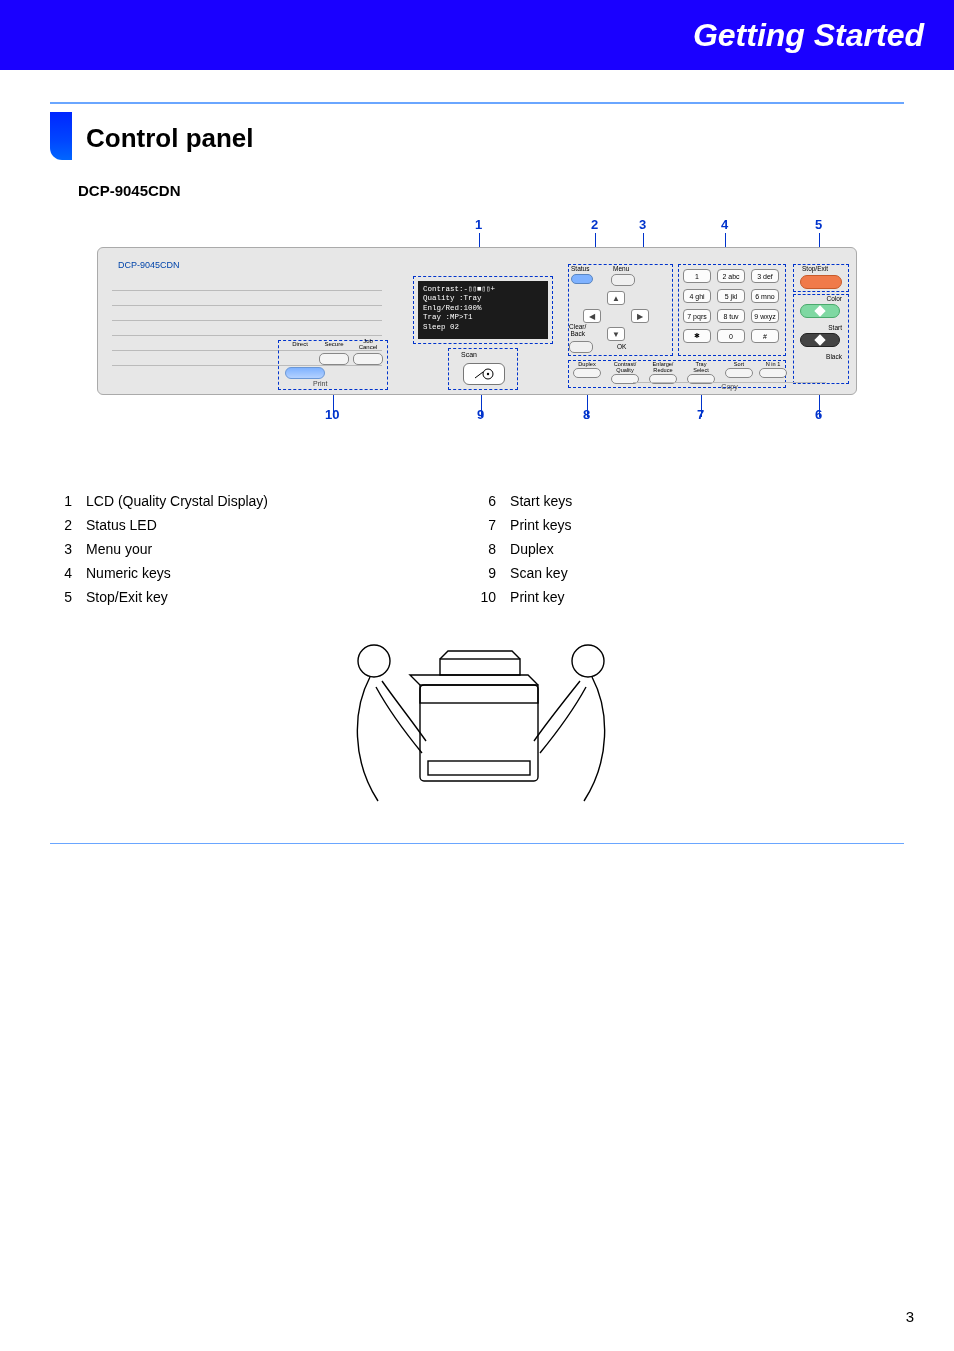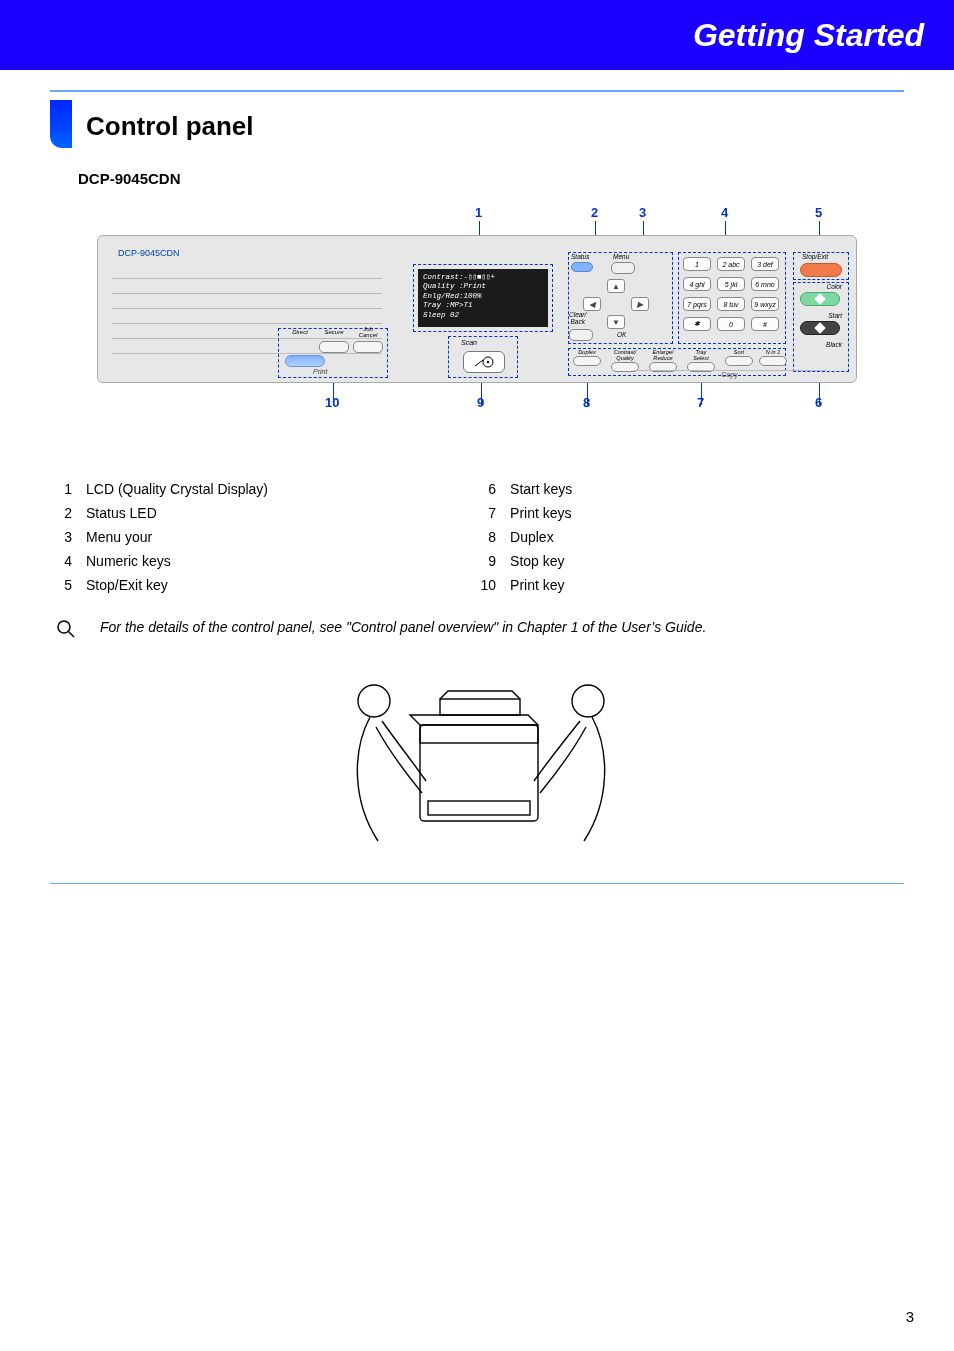--- a/index.html
+++ b/index.html
@@ -18,21 +18,21 @@
     justify-content: flex-end;
     padding-right: 30px;
   }
   .top-banner-title {
     color: #fff;
     font-size: 32px;
     font-weight: bold;
     font-style: italic;
   }
   .content {
-    padding: 20px 50px 0 50px;
+    padding: 32px 50px 0 50px;
   }
   .hr-thick {
     border: none;
     border-top: 2px solid #6aa6ff;
     margin-bottom: 8px;
   }
   .section-header {
     display: flex;
     align-items: flex-end;
     gap: 14px;
@@ -86,21 +86,21 @@
     top: 30px; left: 0;
     width: 760px; height: 148px;
     background: #e7e7e7;
     border: 1px solid #aaa;
     border-radius: 6px;
   }
   .model-lbl { position:absolute; top:12px; left:20px; color:#0044aa; font-size:9px; }
   .panel-body .lines { position:absolute; left:14px; top:28px; }
   .panel-body .lines div { width:270px; height:0; border-top:1px solid #bbb; margin-top:14px; }
 
-  .dash { position:absolute; border:1px dashed #0033cc; pointer-events:none;font-style:italic; }
+  .dash { position:absolute; border:1px dashed #0033cc; pointer-events:none; }
 
   .lcd { top:28px; left:315px; width:140px; height:68px; }
   .lcd-inner {
     position:absolute; top:4px; left:4px; right:4px; bottom:4px;
     background:#1b1b1b; color:#fff;
     font-family: "Courier New", monospace; font-size:7.5px;
     padding:4px 5px; line-height:1.25;
   }
 
   .scan-grp { top:100px; left:350px; width:70px; height:42px; }
@@ -214,21 +214,21 @@
           <div></div>
           <div></div>
           <div></div>
           <div></div>
           <div></div>
         </div>
 
       <div class="dash lcd">
         <div class="lcd-inner">
           <div>Contrast:-▯▯■▯▯+</div>
-          <div>Quality :Print</div>
+          <div>Quality :Tray</div>
           <div>Enlg/Red:100%</div>
           <div>Tray    :MP&gt;T1</div>
           <div>Sleep          02</div>
         </div>
       </div>
 
       <div class="dash scan-grp">
         <span class="lbl">Scan</span>
         <div class="btn">
           <svg width="20" height="12" viewBox="0 0 20 12">
@@ -357,36 +357,29 @@
       <li>
           <span class="n">7</span>
           <span>Print keys</span>
         </li>
       <li>
           <span class="n">8</span>
           <span>Duplex</span>
         </li>
       <li>
           <span class="n">9</span>
-          <span>Stop key</span>
+          <span>Scan key</span>
         </li>
       <li>
           <span class="n">10</span>
           <span>Print key</span>
         </li>
     </ol>
   </div>
 
-  <div class="info-row">
-    <svg class="mag" width="20" height="20" viewBox="0 0 20 20">
-      <circle cx="8" cy="8" r="6" fill="none" stroke="#000" stroke-width="1.5"></circle>
-      <line x1="12.5" y1="12.5" x2="18" y2="18" stroke="#000" stroke-width="1.5"></line>
-    </svg>
-    <span>For the details of the control panel, see "Control panel overview" in Chapter 1 of the User’s Guide.</span>
-  </div>
 
 
   <svg class="lift-fig" viewBox="0 0 370 210">
     <g fill="none" stroke="#000" stroke-width="1.4">
 
       <rect x="128" y="64" width="118" height="96" rx="4"></rect>
       <rect x="128" y="64" width="118" height="18"></rect>
       <rect x="136" y="140" width="102" height="14"></rect>
       <path d="M128 64 L118 54 L236 54 L246 64"></path>
       <rect x="148" y="38" width="80" height="16"></rect>

